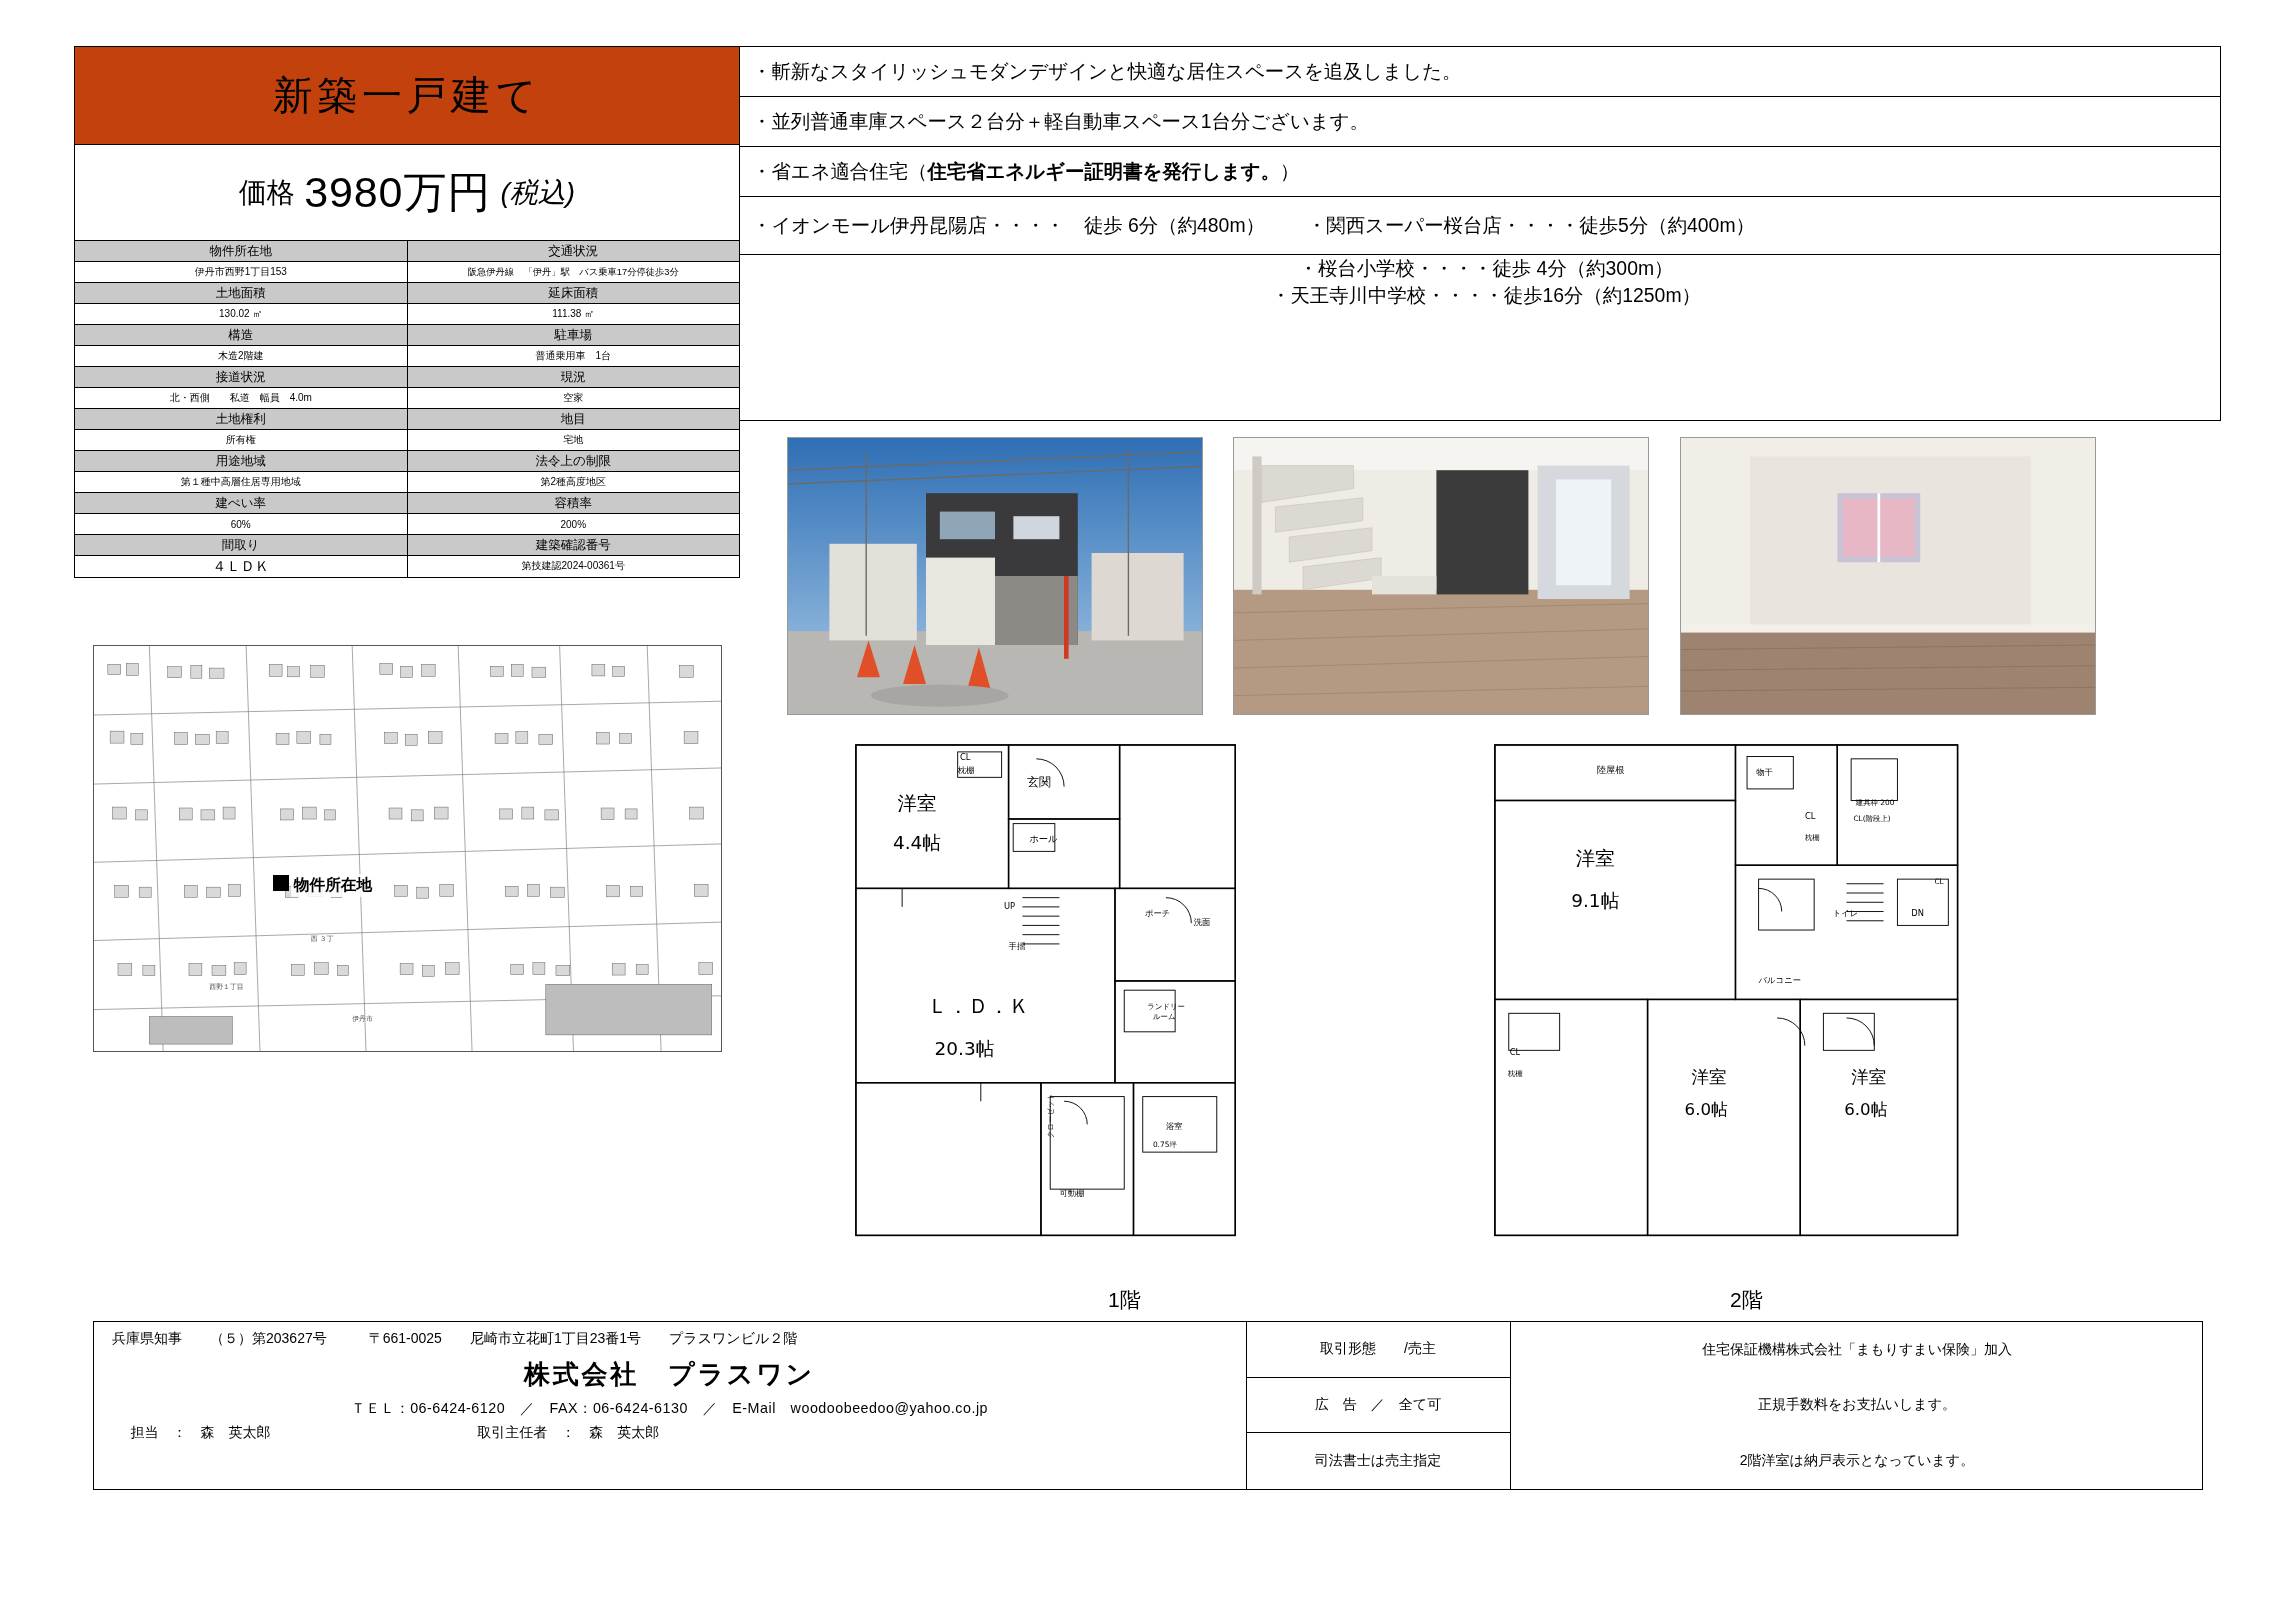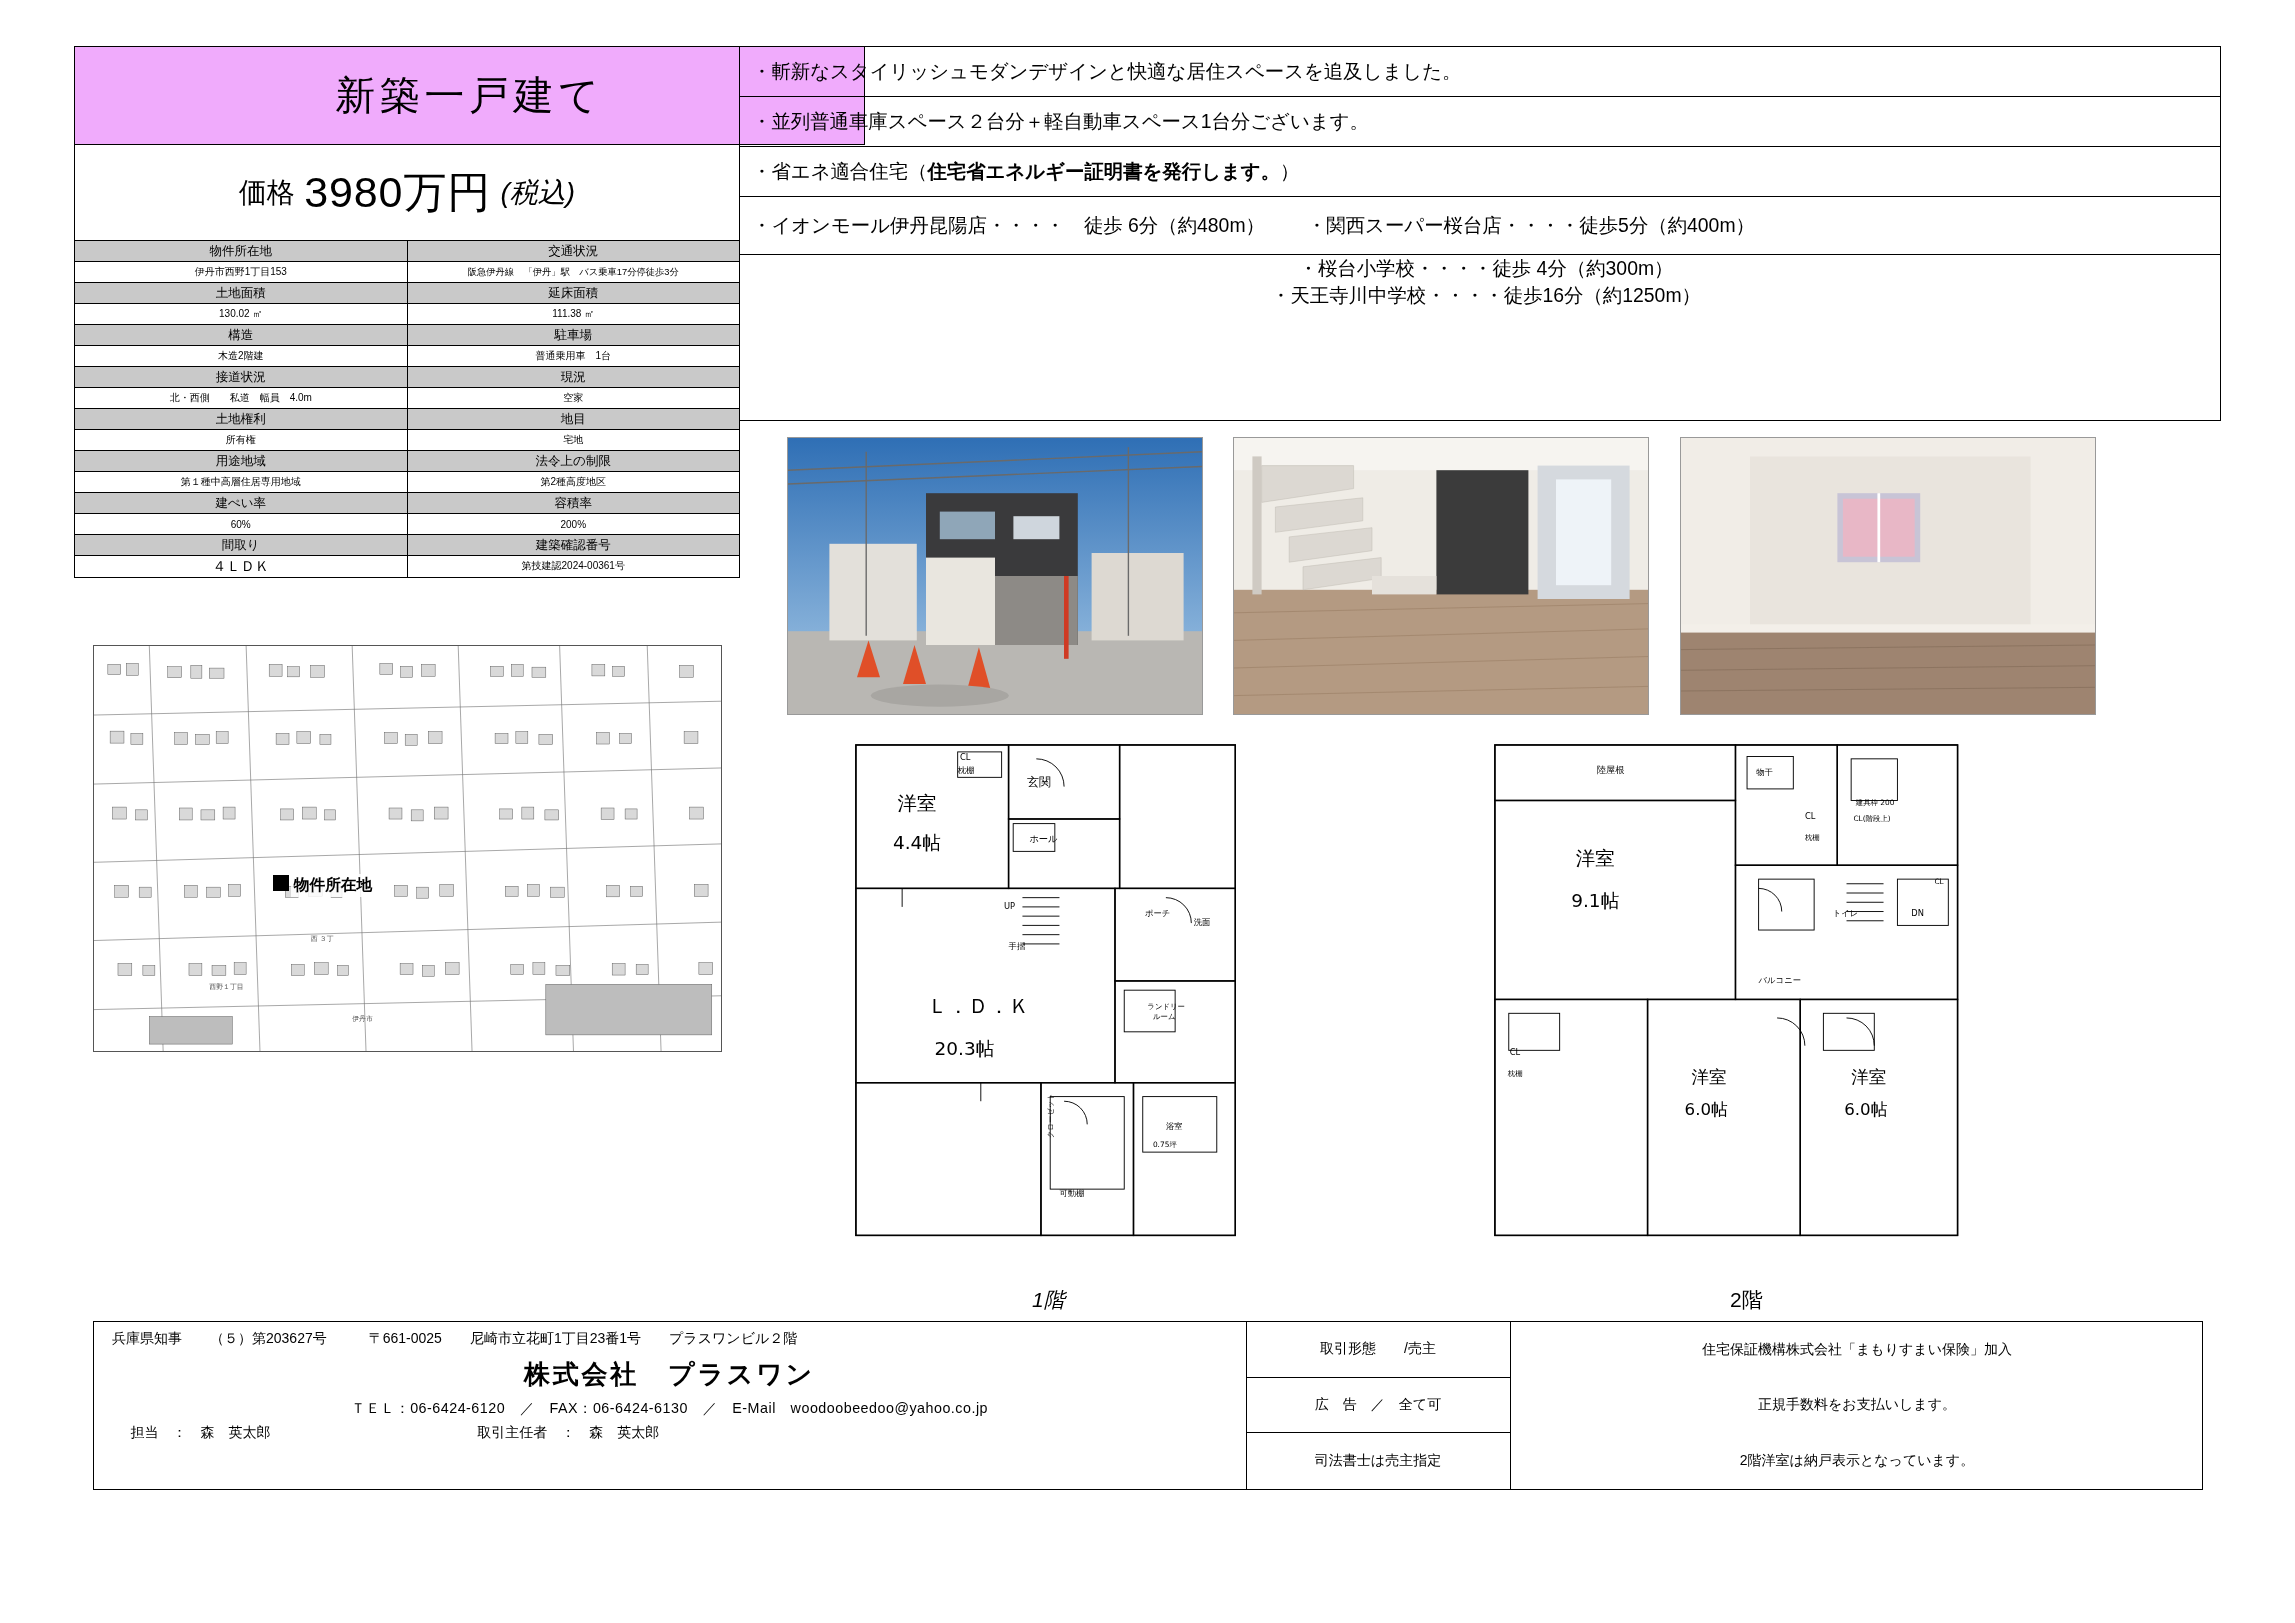--- a/index.html
+++ b/index.html
@@ -15,22 +15,22 @@
   .sheet {
     position: absolute;
     left: 74px; top: 46px;
     width: 2147px; height: 1444px;
   }
   
   .bx { border: 1.4px solid #000; position: absolute; }
 
   
   #title-box {
-    left: 0; top: 0; width: 791px; height: 99px;
-    background: #f0abfc;
+    left: 0; top: 0; width: 666px; height: 99px;
+    background: #c2410c;
     display:flex; align-items:center; justify-content:center;
   }
   #title-box .t {
     font-size: 40px; letter-spacing: 4.6px; color:#000; font-weight: 400;
   }
   #price-box {
     left: 0; top: 98px; width: 666px; height: 97px;
     display:flex; align-items:center; justify-content:center; gap: 9.3px;
   }
   #price-box .lbl { font-size: 28px; }
@@ -80,21 +80,21 @@
   
   .photo { position:absolute; border:0.5px solid #999; overflow:hidden; }
   #photo1 { left: 713px; top: 391px; width: 416px; height: 278px; }
   #photo2 { left: 1159px; top: 391px; width: 416px; height: 278px; }
   #photo3 { left: 1606px; top: 391px; width: 416px; height: 278px; }
 
   
   #fp1 { position:absolute; left: 768px; top: 685px; width: 620px; height: 560px; }
   #fp2 { position:absolute; left: 1407px; top: 685px; width: 620px; height: 560px; }
   .fp-caption { position:absolute; font-size: 21px; }
-  #fp1-cap { left: 958px; top: 1240px; font-style: italic; }
+  #fp1-cap { left: 1034px; top: 1240px; }
   #fp2-cap { left: 1656px; top: 1240px; }
 
   
   #bottom-box { left: 18.5px; top: 1275px; width: 2110px; height: 169px; }
   #bottom-left { position:absolute; left:0; top:0; width: 1152px; height: 100%; }
   #bottom-mid  { position:absolute; left:1152px; top:0; width: 264px; height:100%; border-left:1.4px solid #000; }
   #bottom-right{ position:absolute; left:1416px; top:0; width: 694px; height:100%; border-left:1.4px solid #000; }
   #bottom-left .line1 { font-size: 14px; padding: 8.3px 0 0 18.5px; }
   #bottom-left .line2 { font-size: 26px; font-weight: 700; text-align:center; letter-spacing: 2.8px; margin-top: 8.3px;}
   #bottom-left .line3 { font-size: 14.3px; text-align:center; margin-top: 7.4px; letter-spacing: 0.5px;}

